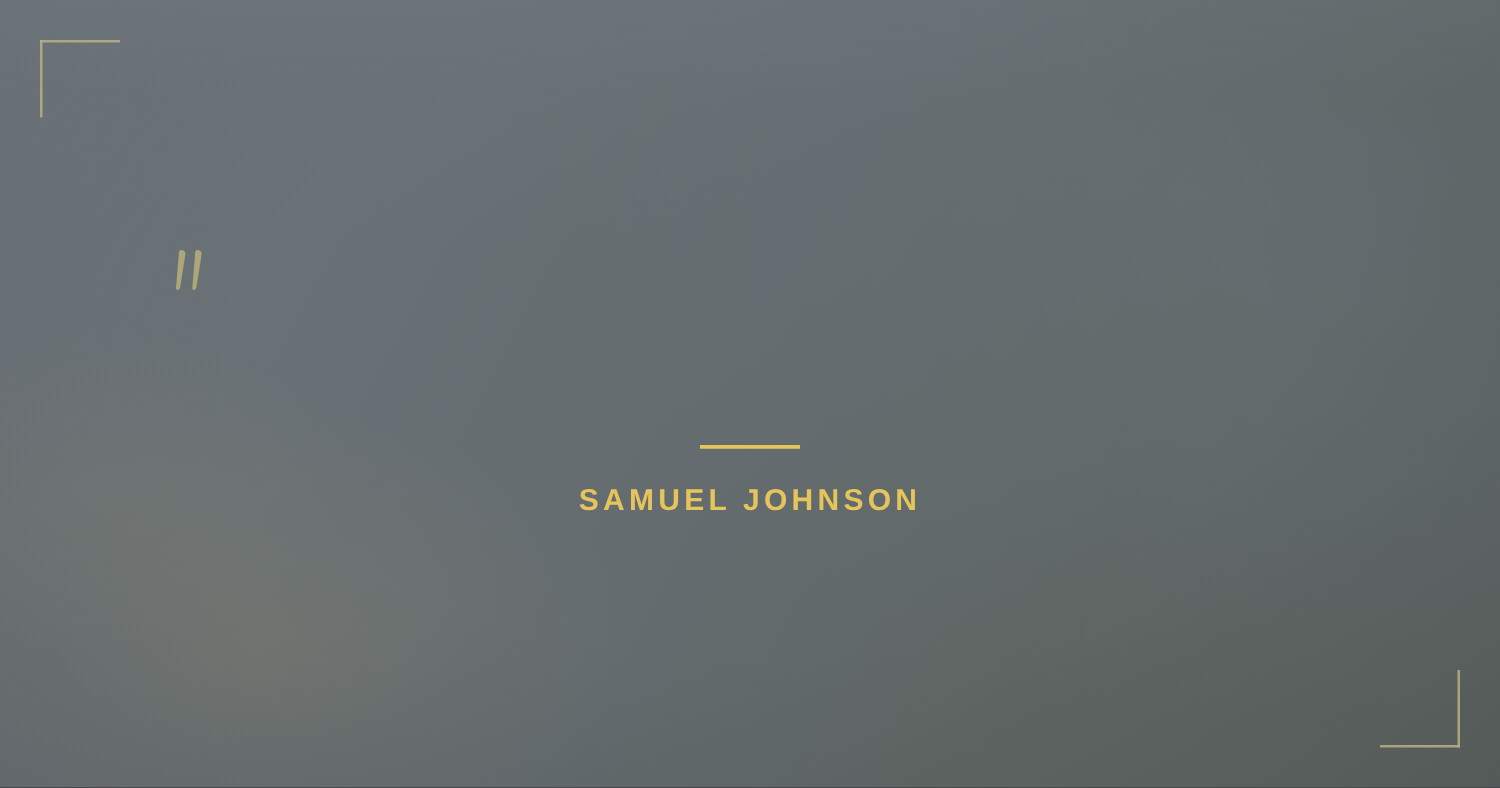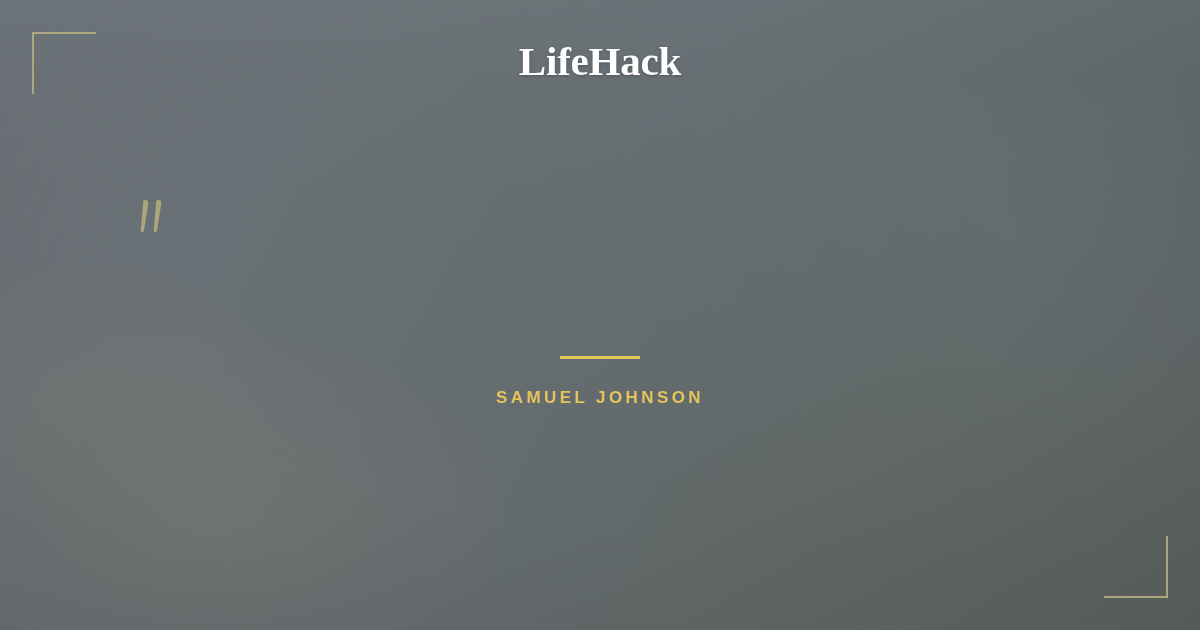--- a/index.html
+++ b/index.html
@@ -148,21 +148,21 @@
   }
 
   
   #author {
     position: absolute;
     left: 0;
     right: 0;
     top: 389px;
     text-align: center;
     font-family: "Liberation Sans", sans-serif;
-    font-size: 17px;
+    font-size: 24px;
     font-weight: 700;
     color: #e5c45c;
     letter-spacing: 3.4px;
     line-height: 1;
   }
 </style>
 </head>
 <body>
 
 <div id="card">
@@ -177,21 +177,20 @@
   <div class="corner corner-tl">
     <span class="h"></span>
     <span class="v"></span>
   </div>
 
   <div class="corner corner-br">
     <span class="h"></span>
     <span class="v"></span>
   </div>
 
-  <div id="logo">LifeHack</div>
 
   <div id="quote-mark">
     <svg width="50" height="48" viewBox="0 0 50 48" aria-hidden="true">
       <path d="M14.0 2.0 C16.4 2.0 17.6 3.2 17.2 6.2 L13.2 31.4 C12.9 33.2 12.2 34.0 11.2 34.0 C10.1 34.0 9.6 33.1 9.9 31.2 L12.0 6.0 C12.2 3.2 12.3 2.0 14.0 2.0 Z" fill="#b5ad7a" opacity="0.88"></path>
       <path d="M27.0 2.0 C29.4 2.0 30.6 3.2 30.2 6.2 L26.2 31.4 C25.9 33.2 25.2 34.0 24.2 34.0 C23.1 34.0 22.6 33.1 22.9 31.2 L25.0 6.0 C25.2 3.2 25.3 2.0 27.0 2.0 Z" fill="#b5ad7a" opacity="0.88"></path>
     </svg>
   </div>
 
 
   <div id="divider"></div>

